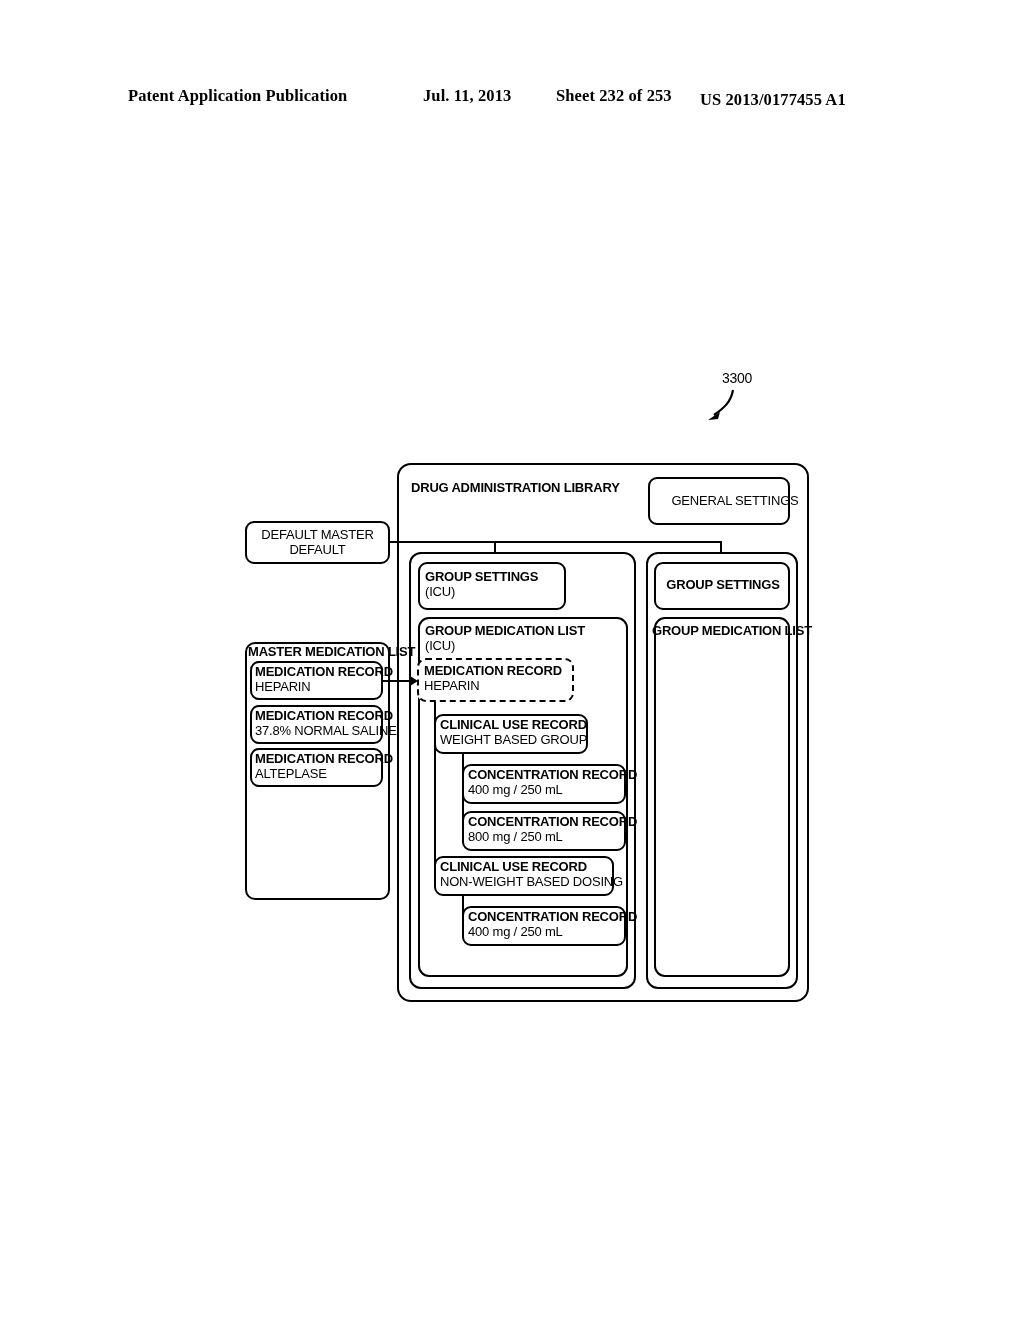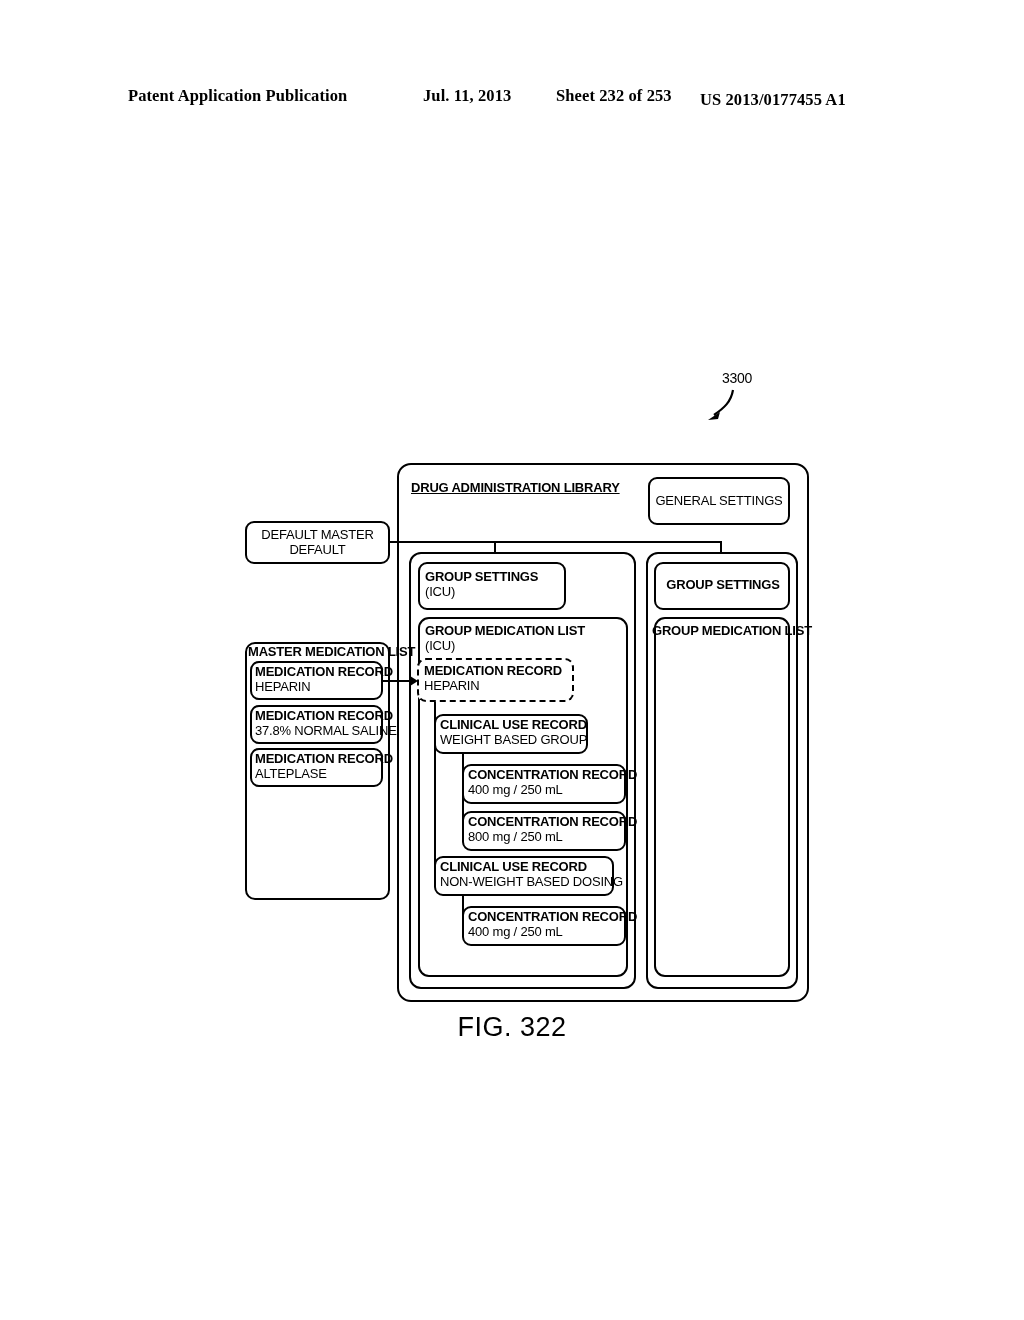--- a/index.html
+++ b/index.html
@@ -86,26 +86,26 @@
 
 <div id="fig">
 
   <div id="reftag" style="left:722px;top:370px;">3300</div>
   <svg style="position:absolute;left:700px;top:388px;width:60px;height:38px;">
     <path d="M 33 2 C 31 14, 24 20, 14 27" stroke="#000" stroke-width="2.2" fill="none"></path>
     <path d="M 8 32 L 20 24 L 18 31 Z" fill="#000"></path>
   </svg>
 
   <div class="bx" style="left:397px;top:463px;width:412px;height:539px;border-radius:14px;"></div>
-  <div class="lbl" style="left:411px;top:481px;text-decoration:underline;">
+  <div class="lbl" style="left:411px;top:481px;">
     <span class="t1">DRUG ADMINISTRATION LIBRARY</span>
   </div>
 
   <div class="bx" style="left:648px;top:477px;width:142px;height:48px;"></div>
-  <div class="lbl center" style="left:648px;top:494px;width:142px;text-align:center;">
+  <div class="lbl center" style="left:664px;top:494px;width:142px;text-align:center;">
     <span class="t2">GENERAL SETTINGS</span>
   </div>
 
   <div class="bx" style="left:245px;top:521px;width:145px;height:43px;"></div>
   <div class="lbl center" style="left:245px;top:528px;width:145px;">
     <span class="t2">DEFAULT MASTER</span>
     <span class="t2">DEFAULT</span>
   </div>
 
   <div class="ln h" style="left:390px;top:541px;width:332px;"></div>
@@ -206,14 +206,13 @@
   <div class="lbl" style="left:255px;top:752px;">
     <span class="t1">MEDICATION RECORD</span>
     <span class="t2">ALTEPLASE</span>
   </div>
 
   <div class="ln h" style="left:383px;top:680px;width:29px;"></div>
   <div class="arrow" style="left:410px;top:676px;"></div>
 
   <div class="ln v" style="left:397px;top:541px;height:140px;"></div>
 
-  <div id="figcap">FIG. 322</div>
 </div>
 
 </body></html>

